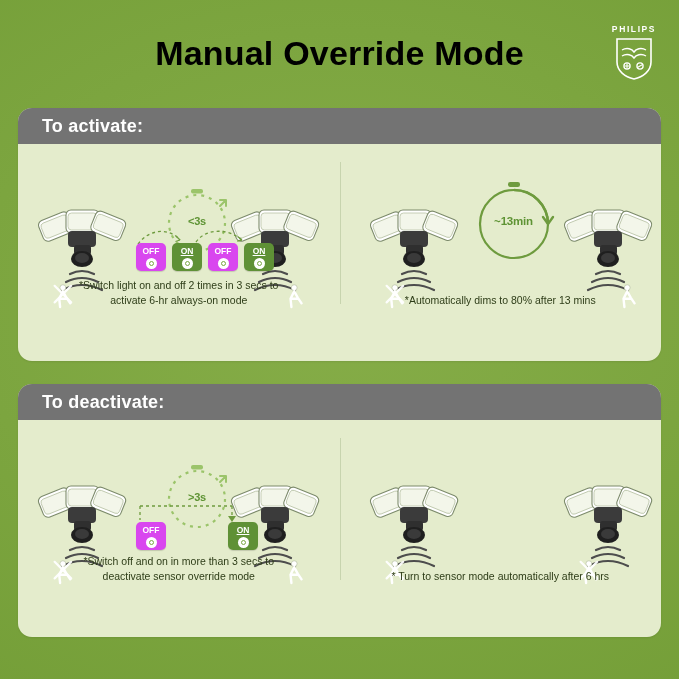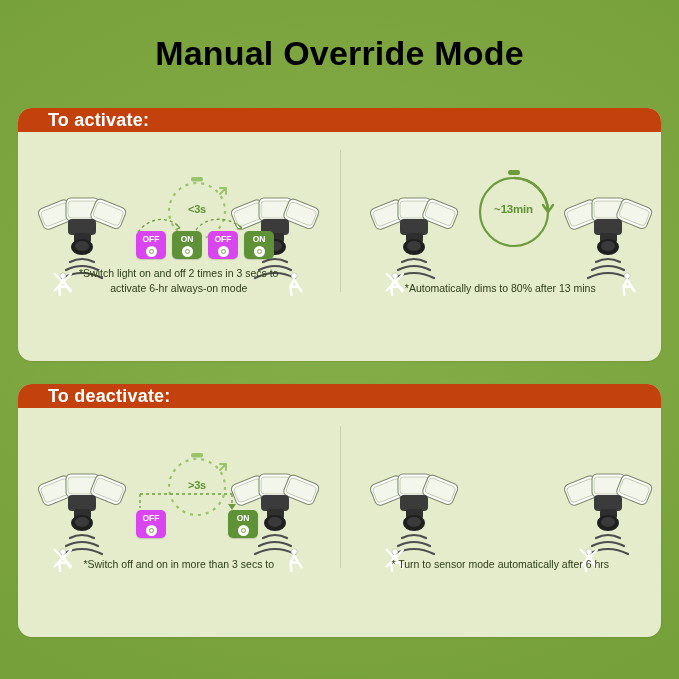--- a/index.html
+++ b/index.html
@@ -49,24 +49,24 @@
     left:18px;width:643px;
     background:#e4eccc;
     border-radius:14px;
     overflow:hidden;
     box-shadow:0 1px 2px rgba(0,0,0,.08);
   }
   #panel-activate{top:108px;height:253px;}
   #panel-deactivate{top:384px;height:253px;}
 
   .panel-header{
-    height:24px;
-    background:#c2410c;
+    height:36px;
+    background:#737373;
     display:flex;align-items:center;
-    padding-left:30px;
+    padding-left:24px;
     box-sizing:border-box;
   }
   .panel-header .label{
     color:#ffffff;font-size:18px;font-weight:bold;letter-spacing:.2px;
   }
   .panel-body{
     position:relative;height:178px;
     display:flex;
   }
   .half{
@@ -109,21 +109,21 @@
   .chip{
     position:absolute;
     width:30px;height:28px;
     border-radius:5px;
     display:flex;flex-direction:column;align-items:center;justify-content:flex-start;
     padding-top:3px;box-sizing:border-box;
     font-size:8.5px;font-weight:bold;color:#ffffff;
     box-shadow:0 1px 1px rgba(0,0,0,.15);
   }
   .chip.off{background:#d946ef;}
-  .chip.on{background:#5f9136;}
+  .chip.on{background:#5f9136;text-decoration:underline;}
   .chip .knob{
     width:11px;height:11px;border-radius:50%;
     background:#ffffff;margin-top:2px;
     display:flex;align-items:center;justify-content:center;
   }
   .chip .knob i{
     display:block;width:5px;height:5px;border-radius:50%;
     border:1.2px solid #7aa844;box-sizing:border-box;
   }
 
@@ -132,20 +132,32 @@
 
   
 </style>
 </head>
 <body>
 
 <div class="bg-gradient"></div>
 
 <div class="page">
 
+  <div class="brand">
+    <div class="brandname">PHILIPS</div>
+    <svg class="shield" viewBox="0 0 38 44">
+      <path d="M2 3 H36 V26 C36 35 28 41 19 43 C10 41 2 35 2 26 Z" fill="none" stroke="#ffffff" stroke-width="1.6"></path>
+      <path d="M7 14 C12 11 17 13 19 16 C21 13 26 11 31 14" fill="none" stroke="#ffffff" stroke-width="1.4"></path>
+      <path d="M7 20 C12 17 17 19 19 22 C21 19 26 17 31 20" fill="none" stroke="#ffffff" stroke-width="1.4"></path>
+      <circle cx="12" cy="30" r="3.1" fill="none" stroke="#ffffff" stroke-width="1.3"></circle>
+      <path d="M12 27.2 v5.6 M9.2 30 h5.6" stroke="#ffffff" stroke-width="1.1"></path>
+      <circle cx="25" cy="30" r="3.1" fill="none" stroke="#ffffff" stroke-width="1.3"></circle>
+      <path d="M22.4 31.4 l5.2 -2.8" stroke="#ffffff" stroke-width="1.1"></path>
+    </svg>
+  </div>
 
   <div class="title">Manual Override Mode</div>
 
   <div class="panel" id="panel-activate">
     <div class="panel-header">
       <span class="label">To activate:</span>
     </div>
     <div class="panel-body">
       <div class="divider"></div>
 
@@ -450,20 +462,21 @@
           <div class="chip on" style="left:210px;top:96px;">
             <span>ON</span>
             <span class="knob">
                 <i></i>
               </span>
           </div>
         </div>
 
         <div class="caption">
           <div>*Switch off and on in more than 3 secs to</div>
+          <div>deactivate sensor override mode</div>
         </div>
       </div>
 
       <div class="half">
         <div class="scene">
 
           <div class="lamp" style="left:22px;top:50px;">
             <svg viewBox="0 0 104 120">
               <g>
                 <g transform="rotate(-22 30 26)">

